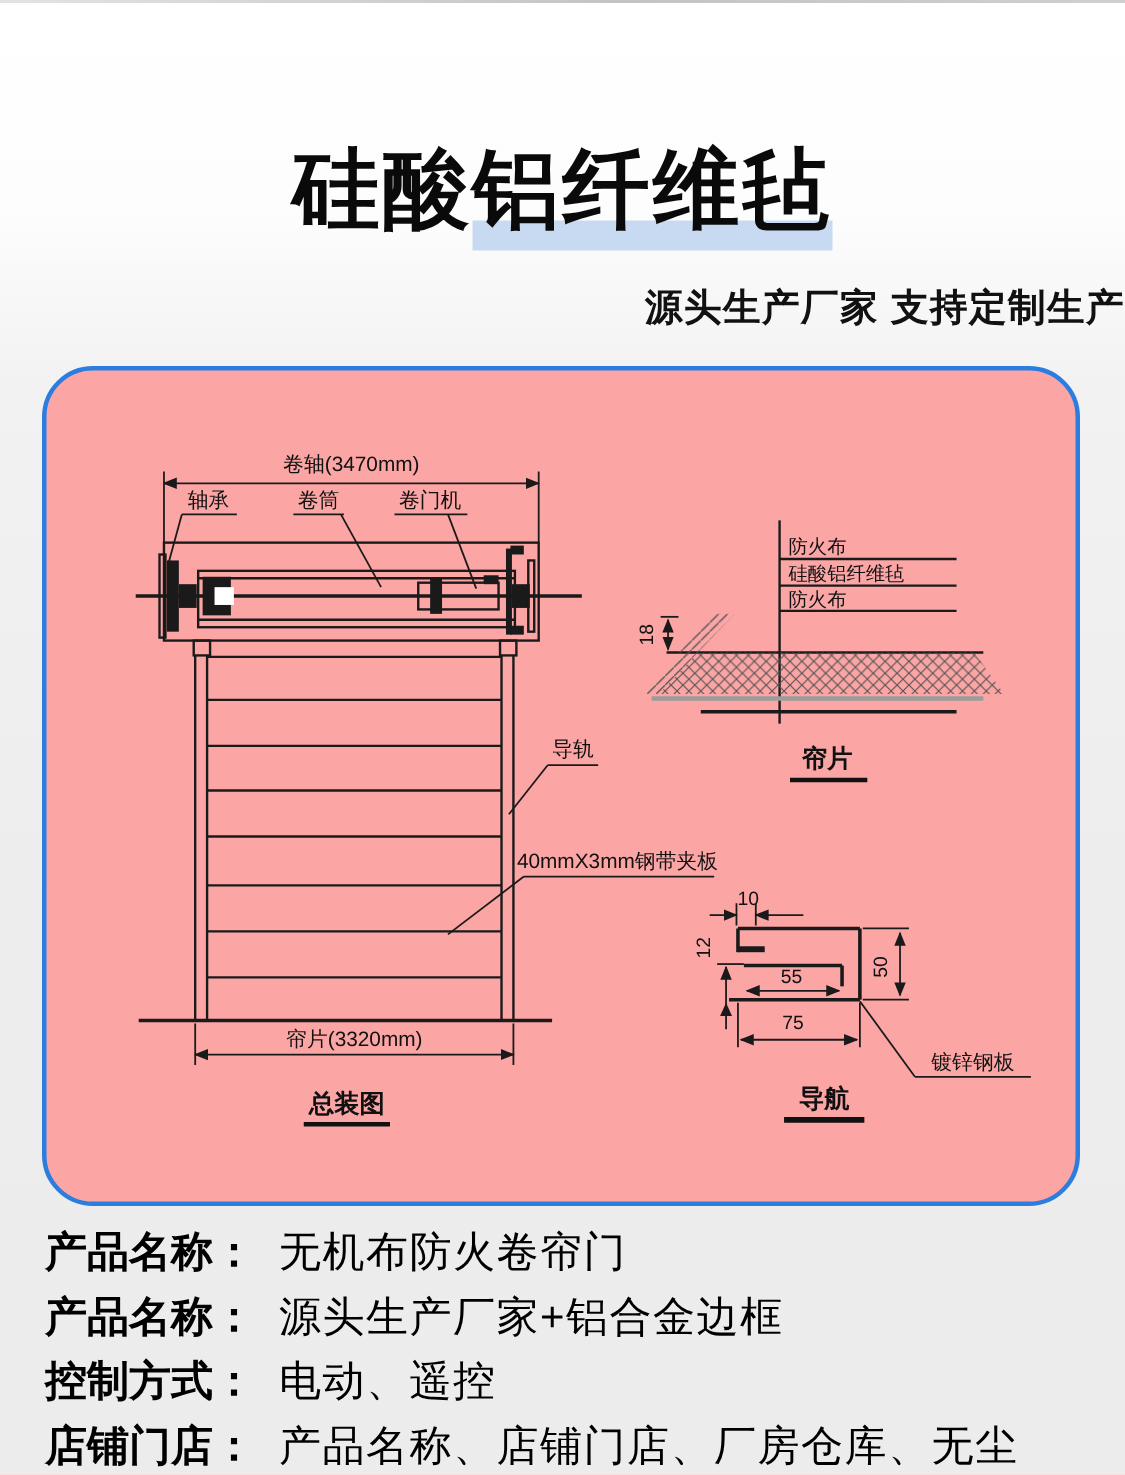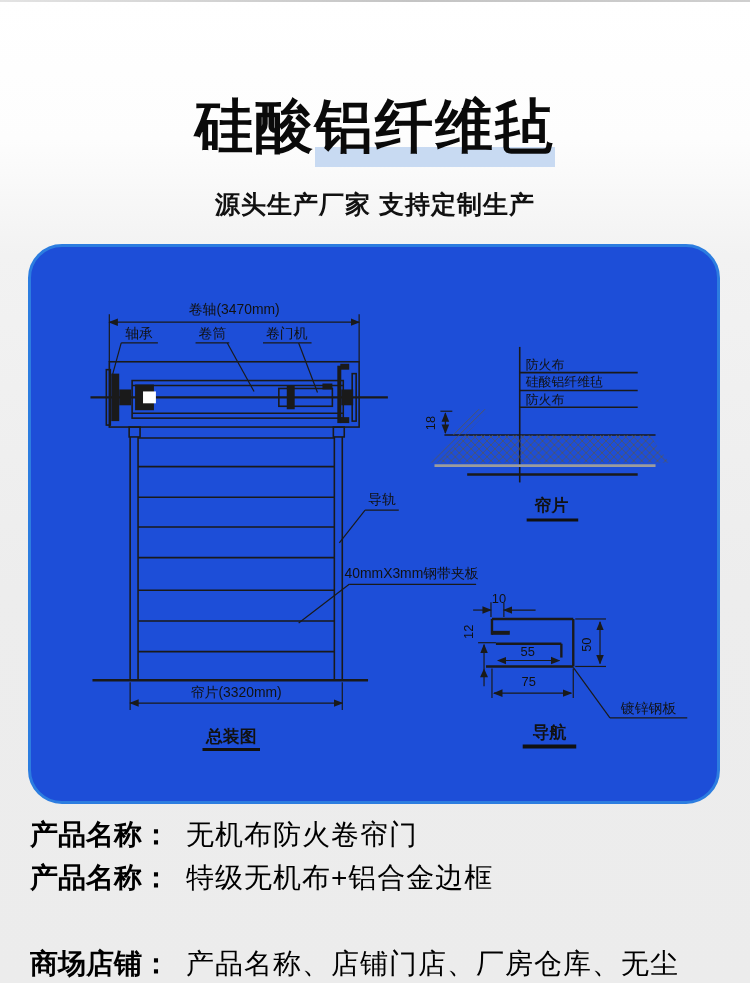--- a/index.html
+++ b/index.html
@@ -15,27 +15,27 @@
   .page-title{
     position:absolute;left:0;top:88px;width:750px;text-align:center;
     font-size:58px;font-weight:800;color:#0a0a0a;letter-spacing:2px;
     z-index:2;margin:0;
   }
   .title-highlight{
     position:absolute;left:315px;top:147px;width:240px;height:20px;
     z-index:1;
   }
   .page-subtitle{
-    position:absolute;left:0;top:188px;width:750px;text-align:center;
+    position:absolute;left:0;top:188px;width:750px;text-align:right;
     font-size:25px;font-weight:600;color:#111;letter-spacing:1px;margin:0;
   }
   .diagram-panel{
     position:absolute;left:28px;top:244px;width:692px;height:560px;
     box-sizing:border-box;border:3px solid #2c7de0;border-radius:34px;
-    background:#1d4ed8;
+    background:#fca5a5;
   }
   .diagram-panel svg{position:absolute;left:0;top:0;width:100%;height:100%;}
   .specs{position:absolute;left:0;top:0;width:750px;height:983px;pointer-events:none;}
   .spec-row{
     position:absolute;left:30px;white-space:nowrap;
     font-size:28px;color:#000;
   }
   .spec-row .spec-label{font-weight:700;}
   .spec-row .spec-value{font-weight:500;margin-left:16px;letter-spacing:1px;}
   .r0{top:816px}.r1{top:859px}.r2{top:902px}.r3{top:945px}
@@ -220,18 +220,21 @@
       <line x1="524" y1="749" x2="578" y2="749" stroke="#111" stroke-width="4"></line>
     </g>
   </svg>
 </div>
 
 <div class="specs">
   <div class="spec-row r0">
     <span class="spec-label">产品名称：</span><span class="spec-value">无机布防火卷帘门</span>
   </div>
   <div class="spec-row r1">
-    <span class="spec-label">产品名称：</span><span class="spec-value">特级无机布+铝合金边框</span>
+    <span class="spec-label">产品名称：</span><span class="spec-value">源头生产厂家+铝合金边框</span>
+  </div>
+  <div class="spec-row r2">
+    <span class="spec-label">控制方式：</span><span class="spec-value">电动、遥控</span>
   </div>
   <div class="spec-row r3">
-    <span class="spec-label">商场店铺：</span><span class="spec-value">产品名称、店铺门店、厂房仓库、无尘</span>
+    <span class="spec-label">店铺门店：</span><span class="spec-value">产品名称、店铺门店、厂房仓库、无尘</span>
   </div>
 </div>
 
 </body></html>

